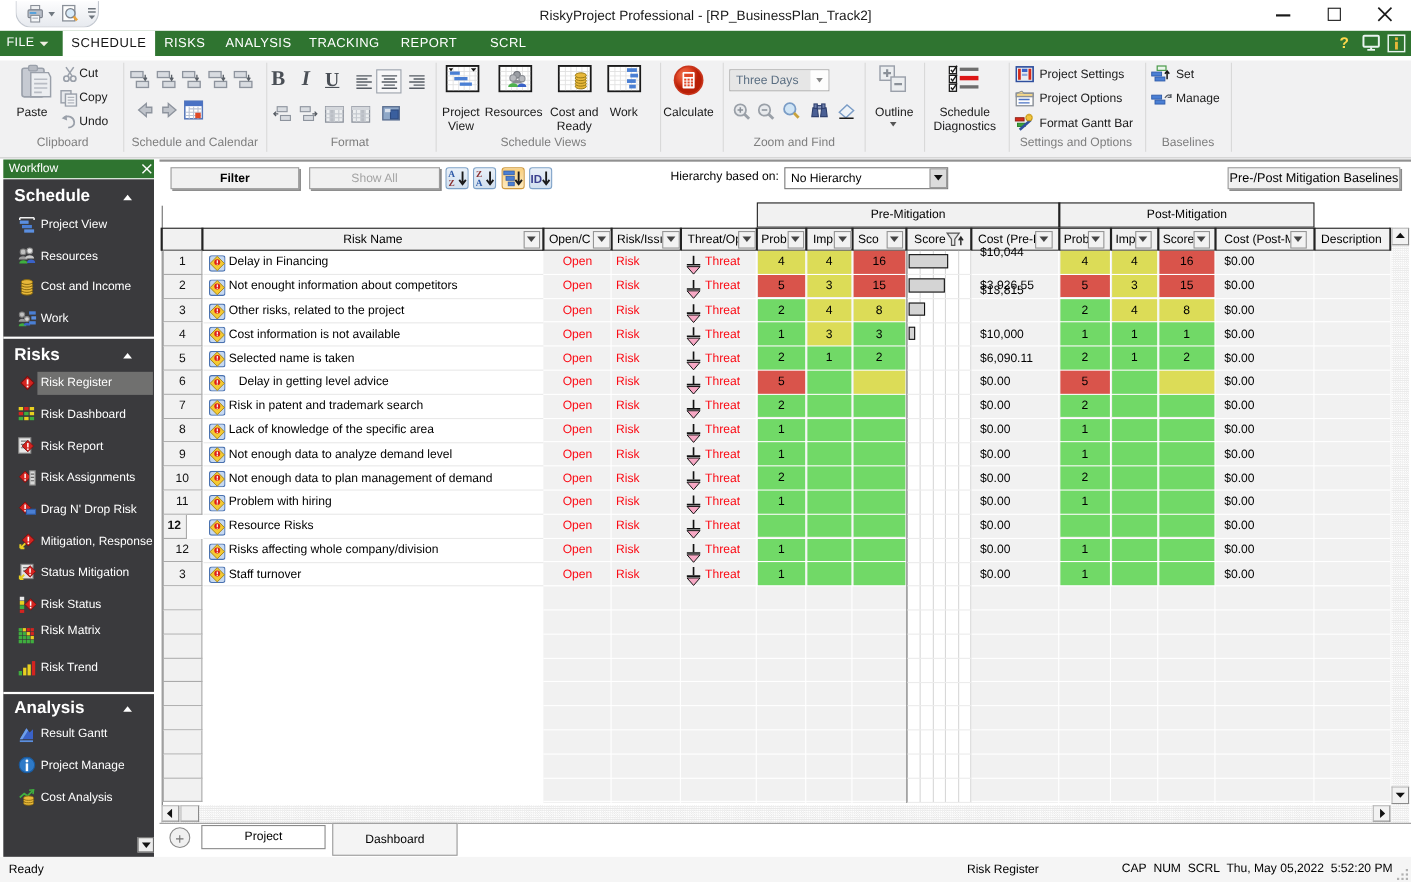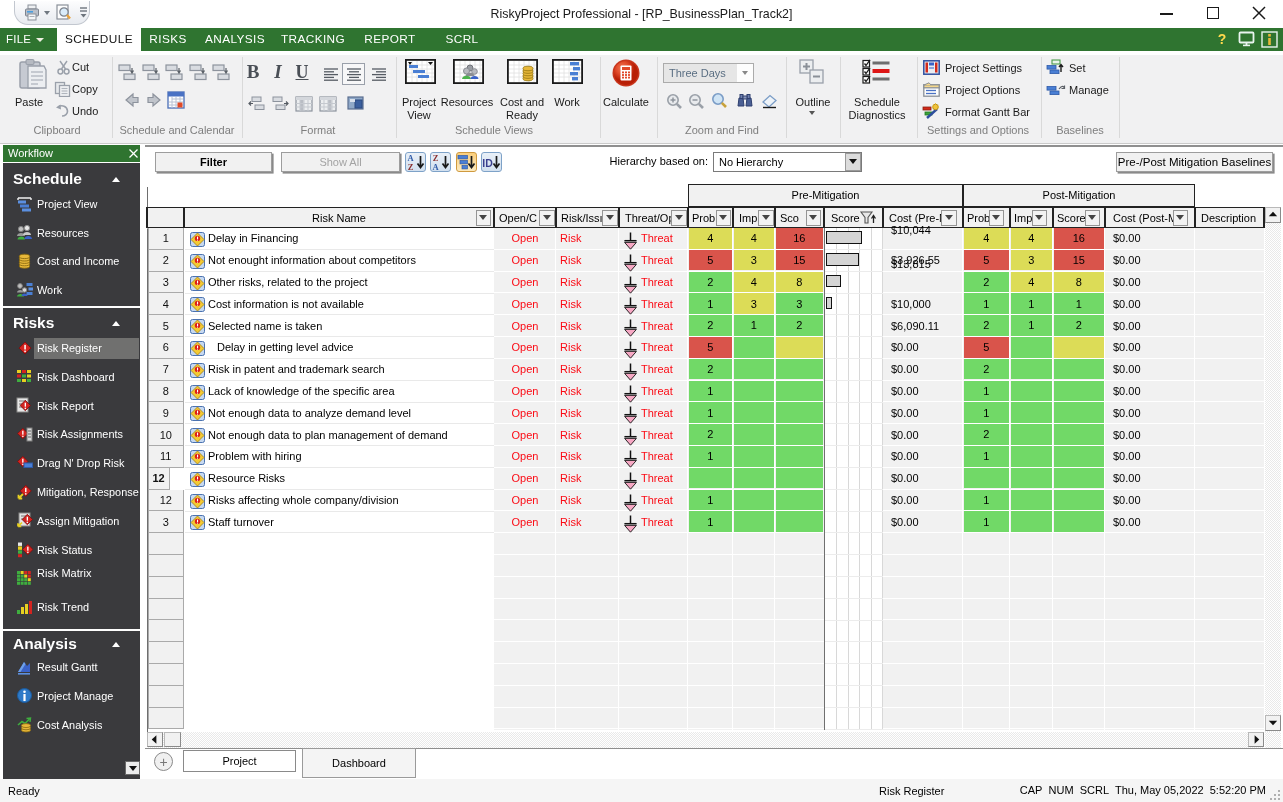--- a/index.html
+++ b/index.html
@@ -521,21 +521,21 @@
     <rect x="3" y="1" width="11" height="13" fill="#e4e4e4" stroke="#888"></rect>
     <line x1="5" y1="4" x2="12" y2="4" stroke="#777"></line>
     <line x1="5" y1="7" x2="12" y2="7" stroke="#777"></line>
     <g transform="translate(4.5,1.5) scale(0.8)">
       <path d="M8.5 1 L15 7.5 L8.5 14 L2 7.5 Z" fill="#d42420" stroke="#7a0e0e" stroke-width="1"></path>
       <rect x="7.7" y="4" width="1.7" height="5" fill="#fff"></rect>
       <rect x="7.7" y="10.2" width="1.7" height="1.7" fill="#fff"></rect>
     </g>
     <path d="M6 10.5 L2 14.5 M2 14.5 L2 11.2 M2 14.5 L5.3 14.5" stroke="#e8d020" stroke-width="1.7" fill="none"></path>
   </svg>
-<div class="ab cl" style="left:37px;top:511.79999999999995px;height:18px;color:#fff;font-size:10.9px;">Assign Mitigation</div>
+<div class="ab cl" style="left:37px;top:511.79999999999995px;height:18px;color:#fff;font-size:10.9px;">Status Mitigation</div>
 <svg class="ab" style="left:16px;top:541.1px;" width="17" height="17" viewBox="0 0 17 17">
     <rect x="2" y="1.5" width="4" height="3.4" fill="#e8e8e8"></rect>
     <rect x="2" y="5.4" width="4" height="3.4" fill="#e8d020"></rect>
     <rect x="2" y="9.3" width="4" height="3.4" fill="#3fae3f"></rect>
     <rect x="2" y="13.2" width="4" height="3" fill="#d42420"></rect>
     <g transform="translate(5,2.5) scale(0.8)">
       <path d="M8.5 1 L15 7.5 L8.5 14 L2 7.5 Z" fill="#d42420" stroke="#7a0e0e" stroke-width="1"></path>
       <rect x="7.7" y="4" width="1.7" height="5" fill="#fff"></rect>
       <rect x="7.7" y="10.2" width="1.7" height="1.7" fill="#fff"></rect>
     </g>

